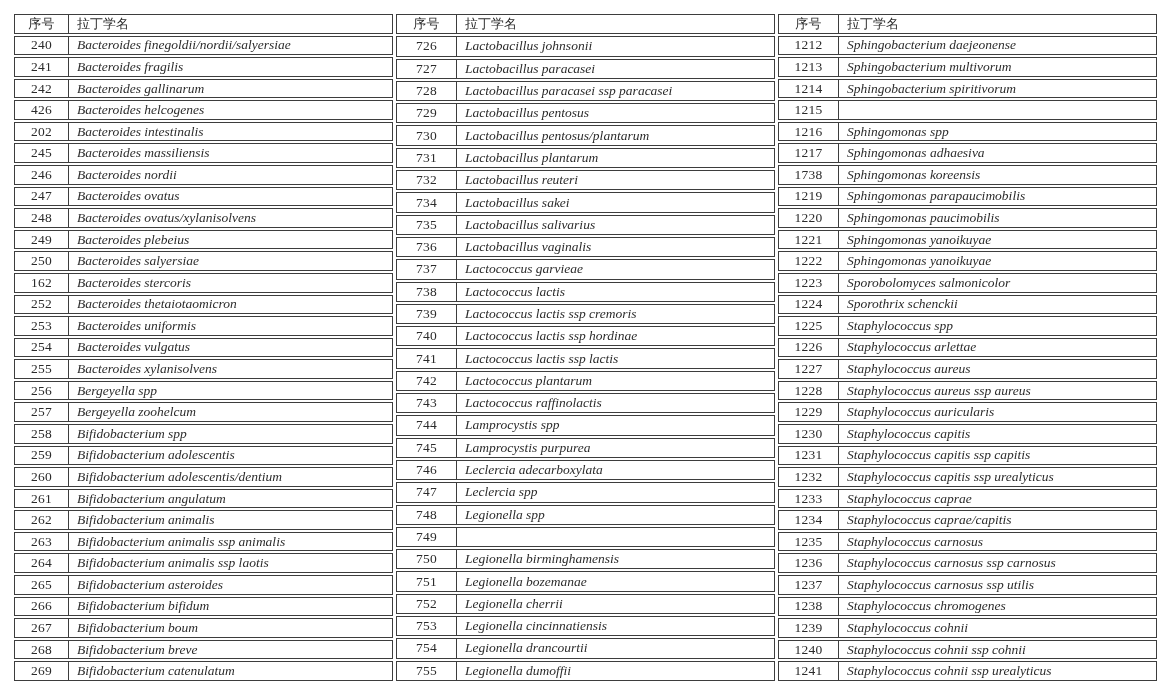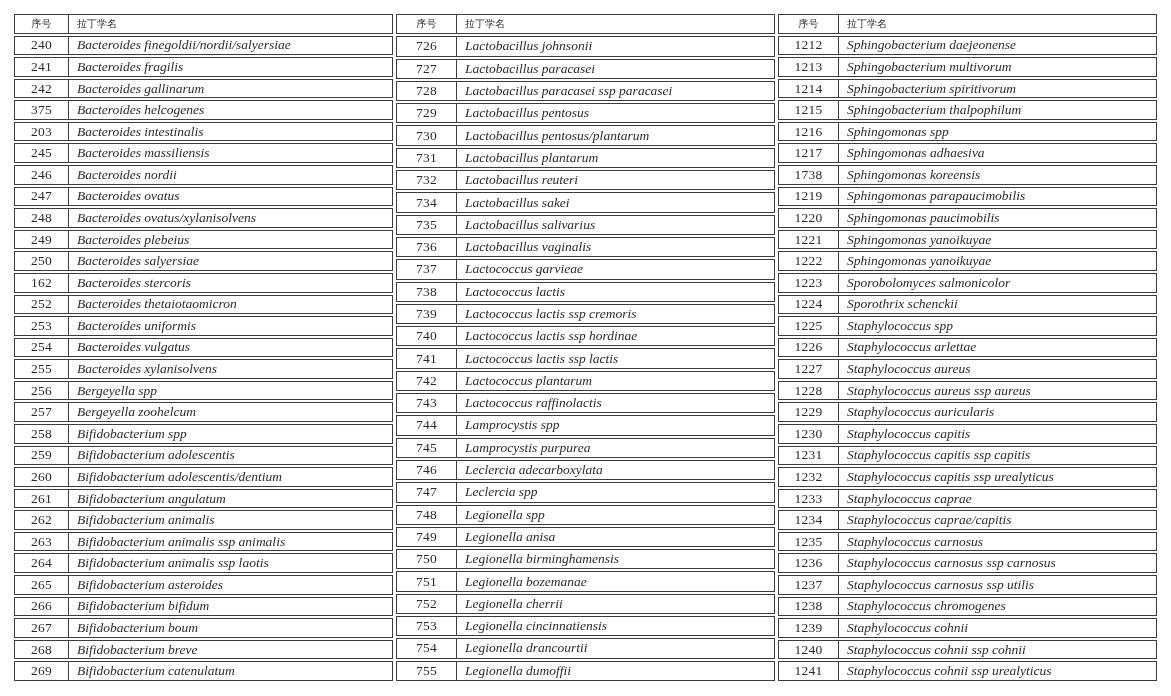--- a/index.html
+++ b/index.html
@@ -57,21 +57,21 @@
     padding-right: 4px;
     font-size: 13.5px;
     font-style: italic;
     white-space: nowrap;
     overflow: hidden;
     min-width: 0;
   }
   .row.header .cell-name,
   .row.header .cell-no {
     font-style: normal;
-    font-size: 10px;
+    font-size: 13px;
     text-align: right;
   }
 </style>
 </head>
 <body>
 
 <div class="page">
   <div class="table-wrap">
 
     <div class="group group-0">
@@ -89,26 +89,26 @@
     <div class="cell-no">241</div>
     <div class="cell-name">Bacteroides fragilis</div>
   </div>
 
   <div class="row">
     <div class="cell-no">242</div>
     <div class="cell-name">Bacteroides gallinarum</div>
   </div>
 
   <div class="row">
-    <div class="cell-no">375</div>
+    <div class="cell-no">426</div>
     <div class="cell-name">Bacteroides helcogenes</div>
   </div>
 
   <div class="row">
-    <div class="cell-no">203</div>
+    <div class="cell-no">202</div>
     <div class="cell-name">Bacteroides intestinalis</div>
   </div>
 
   <div class="row">
     <div class="cell-no">245</div>
     <div class="cell-name">Bacteroides massiliensis</div>
   </div>
 
   <div class="row">
     <div class="cell-no">246</div>
@@ -343,21 +343,20 @@
     <div class="cell-name">Leclercia spp</div>
   </div>
 
   <div class="row">
     <div class="cell-no">748</div>
     <div class="cell-name">Legionella spp</div>
   </div>
 
   <div class="row">
     <div class="cell-no">749</div>
-    <div class="cell-name">Legionella anisa</div>
   </div>
 
   <div class="row">
     <div class="cell-no">750</div>
     <div class="cell-name">Legionella birminghamensis</div>
   </div>
 
   <div class="row">
     <div class="cell-no">751</div>
     <div class="cell-name">Legionella bozemanae</div>
@@ -400,21 +399,20 @@
     <div class="cell-name">Sphingobacterium multivorum</div>
   </div>
 
   <div class="row">
     <div class="cell-no">1214</div>
     <div class="cell-name">Sphingobacterium spiritivorum</div>
   </div>
 
   <div class="row">
     <div class="cell-no">1215</div>
-    <div class="cell-name">Sphingobacterium thalpophilum</div>
   </div>
 
   <div class="row">
     <div class="cell-no">1216</div>
     <div class="cell-name">Sphingomonas spp</div>
   </div>
 
   <div class="row">
     <div class="cell-no">1217</div>
     <div class="cell-name">Sphingomonas adhaesiva</div>

